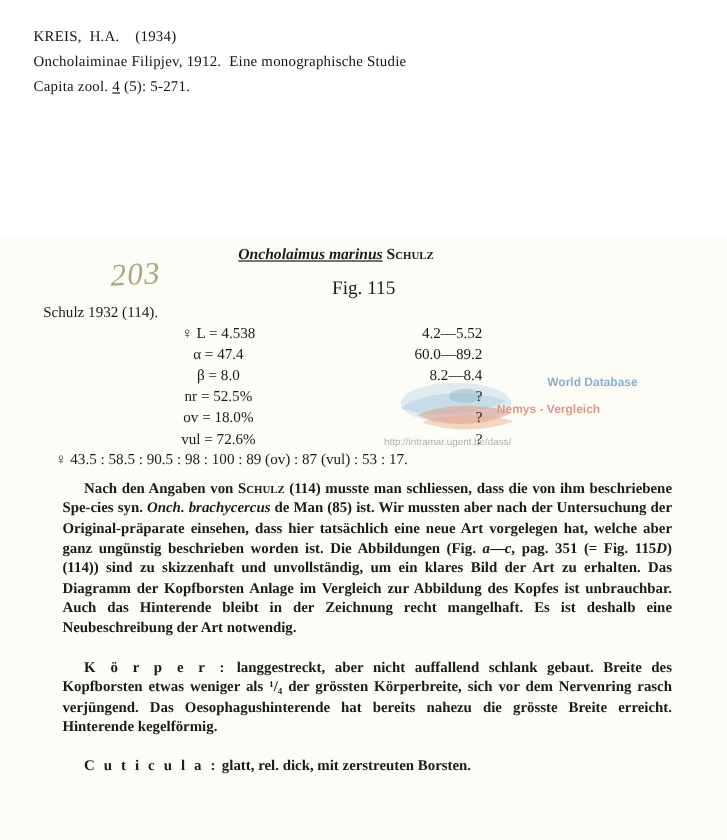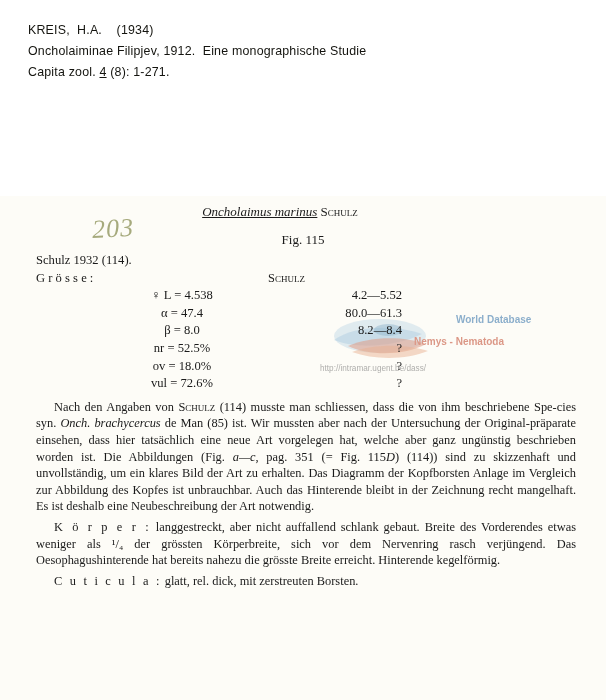--- a/index.html
+++ b/index.html
@@ -15,21 +15,21 @@
     font-family: "Liberation Serif", serif;
     color: #1a1a1a;
   }
 
   
   .citation {
     position: absolute;
     left: 28px;
     top: 20px;
     width: 560px;
-    font-family: Liberation Sans, sans-serif;
+    font-family: Liberation Serif, serif;
     font-size: 12.4px;
     line-height: 21px;
     color: #14140f;
     letter-spacing: 0.2px;
   }
   .citation .line { white-space: pre; }
   .citation .under { text-decoration: underline; }
 
   
   .page {
@@ -41,34 +41,35 @@
     background: #fdfcf7;
   }
 
   .sp-title {
     position: absolute;
     left: 0;
     top: 8px;
     width: 560px;
     text-align: center;
     font-size: 13px;
+    font-weight: bold;
   }
   .sp-title .ital {
     font-style: italic;
     text-decoration: underline;
   }
   .sp-title .auth { font-variant: small-caps; }
 
   .fig-label {
     position: absolute;
     left: 0;
     top: 36px;
     width: 606px;
     text-align: center;
-    font-size: 13px;
+    font-size: 16px;
   }
 
   .pencil-num {
     position: absolute;
     left: 92px;
     top: 18px;
     font-family: "Liberation Serif", serif;
     font-size: 26px;
     font-style: italic;
     color: #8a8f55;
@@ -110,21 +111,22 @@
     position: absolute;
     left: 232px;
     font-variant: small-caps;
     font-size: 12.4px;
   }
 
   .para {
     text-align: justify;
     font-size: 12.4px;
     line-height: 16.6px;
-    margin: 0;
+    margin: 16px;
+    font-weight: bold;
   }
   .para .ital { font-style: italic; }
   .indent { text-indent: 18px; }
 
   
   .stamp {
     position: absolute;
     left: 318px;
     top: 110px;
     width: 210px;
@@ -162,21 +164,21 @@
     white-space: nowrap;
     margin-left: 42px;
   }
 </style>
 </head>
 <body>
 
 <div class="citation">
   <div class="line">KREIS,  H.A.    (1934)</div>
   <div class="line">Oncholaiminae Filipjev, 1912.  Eine monographische Studie</div>
-  <div class="line"><span>Capita zool. </span><span class="under">4</span><span> (8): 1-271.</span></div>
+  <div class="line"><span>Capita zool. </span><span class="under">4</span><span> (5): 5-271.</span></div>
 </div>
 
 <div class="page">
 
   <div class="sp-title">
     <span class="ital">Oncholaimus marinus</span>
     <span class="auth">Schulz</span>
   </div>
 
   <div class="fig-label">Fig. 115</div>
@@ -185,62 +187,59 @@
 
   <div class="stamp">
     <svg width="210" height="72" viewBox="0 0 210 72" xmlns="http://www.w3.org/2000/svg">
       <ellipse cx="62" cy="30" rx="46" ry="17" fill="#9fc3dd" opacity="0.55"></ellipse>
       <path d="M16 34 C34 20, 76 18, 104 28 C80 40, 40 44, 16 34 Z" fill="#7fb0d4" opacity="0.6"></path>
       <path d="M30 40 C52 30, 86 30, 108 38 C86 50, 52 50, 30 40 Z" fill="#c85a3c" opacity="0.6"></path>
       <path d="M34 46 C56 38, 88 38, 110 45 C88 54, 56 54, 34 46 Z" fill="#d9763f" opacity="0.5"></path>
       <ellipse cx="70" cy="24" rx="14" ry="6" fill="#3e7fae" opacity="0.5"></ellipse>
     </svg>
     <div class="word2">World Database</div>
-    <div class="word">Nemys - Nematoda</div>
+    <div class="word">Nemys - Vergleich</div>
     <div class="url">http://intramar.ugent.be/dass/</div>
   </div>
 
   <div class="body-left">
 
     <div style="height:17.6px">Schulz 1932 (114).</div>
 
 
-    <div style="height:17.6px;position:relative">
-      <span>G r ö s s e :</span>
-      <span class="meas-head">Schulz</span>
-    </div>
 
     <div>
       <div class="meas-row">
         <span class="meas-sym">♀ L = 4.538</span>
         <span class="meas-val">4.2—5.52</span>
       </div>
       <div class="meas-row">
         <span class="meas-sym">α = 47.4</span>
-        <span class="meas-val">80.0—61.3</span>
+        <span class="meas-val">60.0—89.2</span>
       </div>
       <div class="meas-row">
         <span class="meas-sym">β = 8.0</span>
         <span class="meas-val">8.2—8.4</span>
       </div>
       <div class="meas-row">
         <span class="meas-sym">nr = 52.5%</span>
         <span class="meas-val">?</span>
       </div>
       <div class="meas-row">
         <span class="meas-sym">ov = 18.0%</span>
         <span class="meas-val">?</span>
       </div>
       <div class="meas-row">
         <span class="meas-sym">vul = 72.6%</span>
         <span class="meas-val">?</span>
       </div>
     </div>
 
+    <div style="height:17.6px;padding-left:10px">♀ 43.5 : 58.5 : 90.5 : 98 : 100 : 89 (ov) : 87 (vul) : 53 : 17.</div>
 
     <p class="para indent" style="margin-top:6px"><span>Nach den Angaben von </span><span class="sc">Schulz</span><span> (114) musste man schliessen, dass die von ihm beschriebene Spe-</span><span>cies syn. </span><span class="ital">Onch. brachycercus</span><span> de Man (85) ist. Wir mussten aber nach der Untersuchung der Original-</span><span>präparate einsehen, dass hier tatsächlich eine neue Art vorgelegen hat, welche aber ganz ungünstig beschrieben worden ist. Die Abbildungen (Fig. </span><span class="ital">a—c</span><span>, pag. 351 (= Fig. 115</span><span class="ital">D</span><span>) (114)) sind zu skizzenhaft und unvollständig, um ein klares Bild der Art zu erhalten. Das Diagramm der Kopfborsten Anlage im Vergleich zur Abbildung des Kopfes ist unbrauchbar. Auch das Hinterende bleibt in der Zeichnung recht mangelhaft. Es ist deshalb eine Neubeschreibung der Art notwendig.</span></p>
 
-    <p class="para indent" style="margin-top:4px"><span class="spaced">K ö r p e r :</span><span> langgestreckt, aber nicht auffallend schlank gebaut. Breite des Vorderendes etwas weniger als ¹/₄ der grössten Körperbreite, sich vor dem Nervenring rasch verjüngend. Das Oesophagushinterende hat bereits nahezu die grösste Breite erreicht. Hinterende kegelförmig.</span></p>
+    <p class="para indent" style="margin-top:4px"><span class="spaced">K ö r p e r :</span><span> langgestreckt, aber nicht auffallend schlank gebaut. Breite des Kopfborsten etwas weniger als ¹/₄ der grössten Körperbreite, sich vor dem Nervenring rasch verjüngend. Das Oesophagushinterende hat bereits nahezu die grösste Breite erreicht. Hinterende kegelförmig.</span></p>
 
     <p class="para indent" style="margin-top:4px"><span class="spaced">C u t i c u l a :</span><span> glatt, rel. dick, mit zerstreuten Borsten.</span></p>
 
   </div>
 </div>
 
 </body></html>

